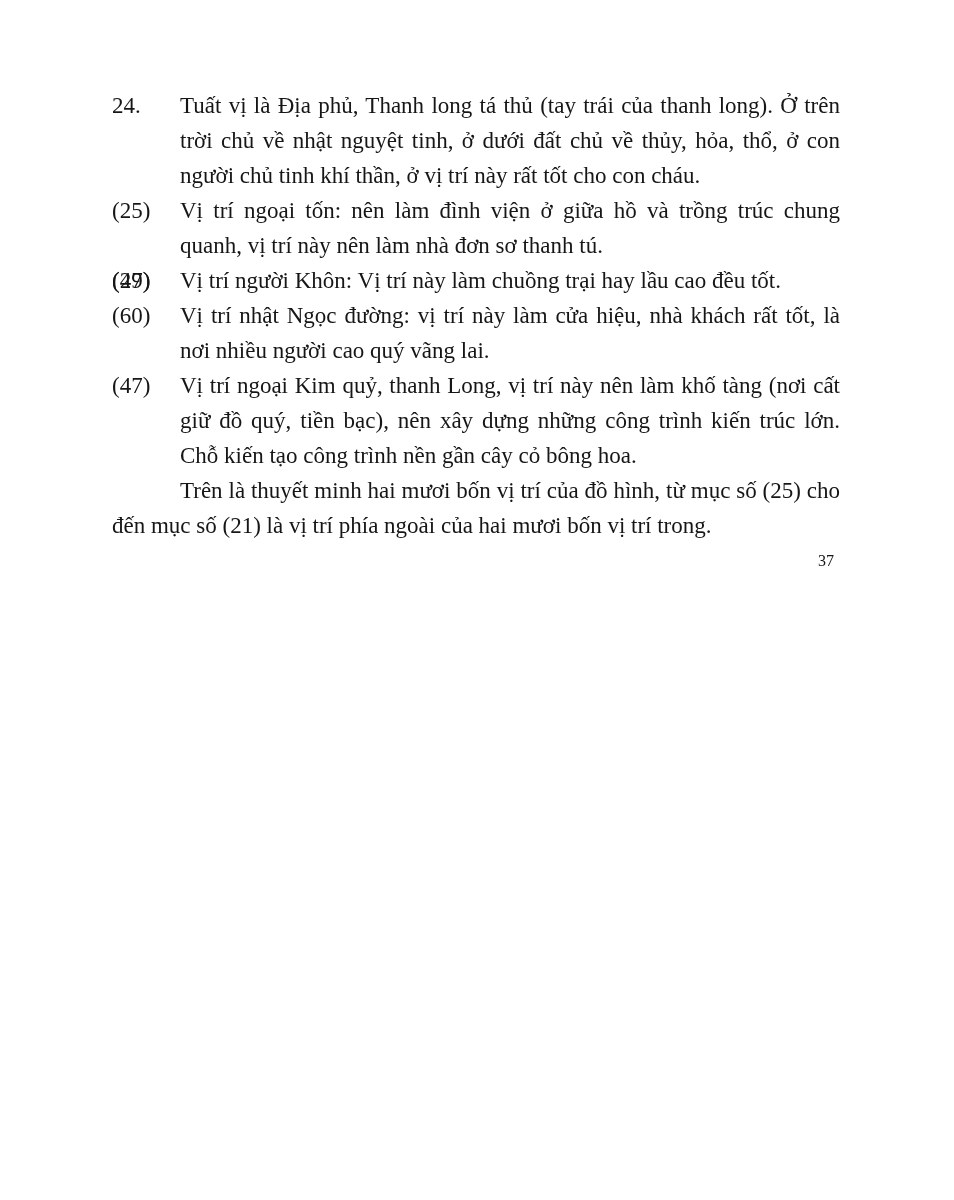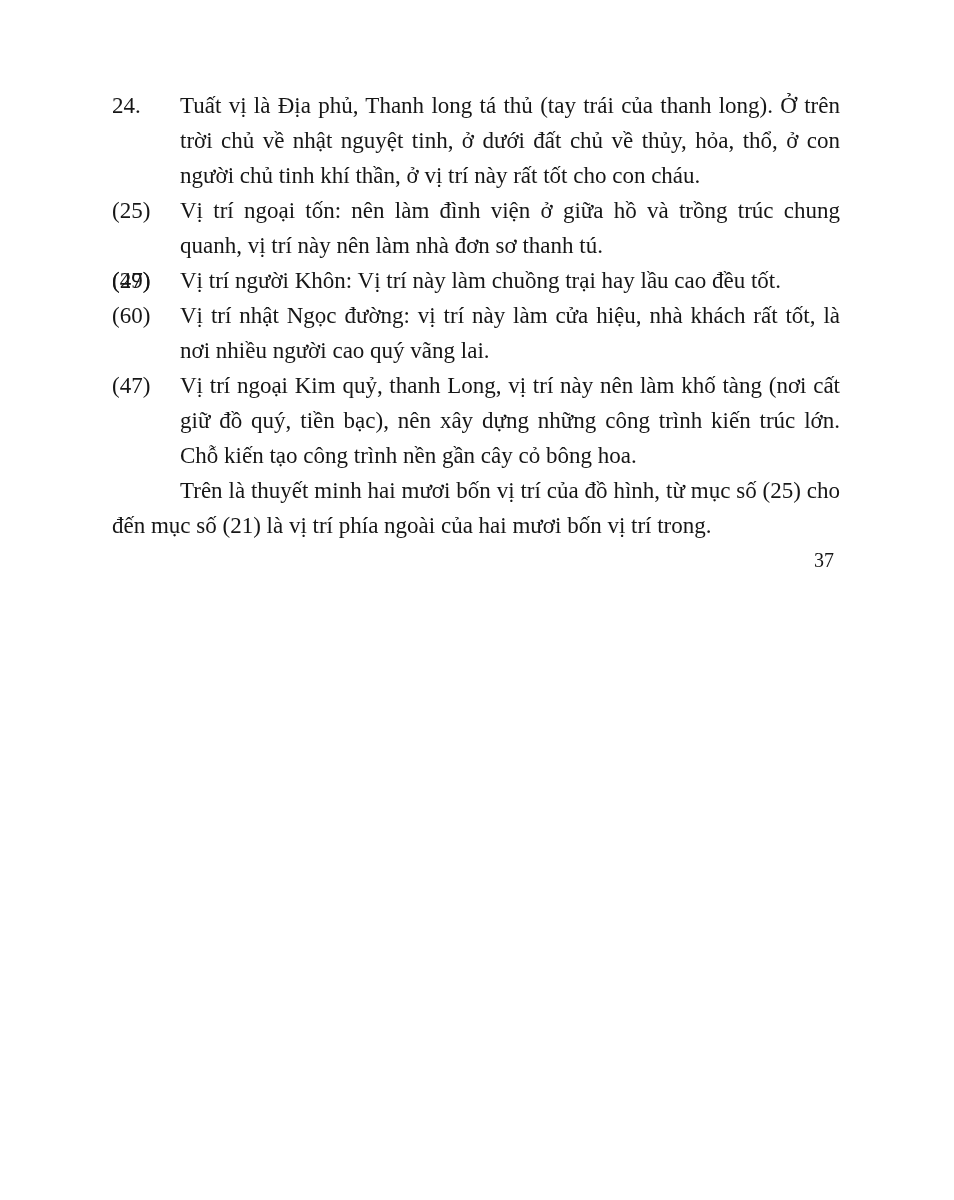--- a/index.html
+++ b/index.html
@@ -38,21 +38,21 @@
     white-space: nowrap;
   }
   .closing {
     text-align: justify;
     text-indent: 68px;
     margin: 0;
   }
   .page-number {
     text-align: right;
     padding-right: 6px;
-    font-size: 20px;
+    font-size: 16px;
     line-height: 35px;
   }
 </style>
 </head>
 <body>
 
 <div class="page">
   <div class="content">
 
     <div class="item">

